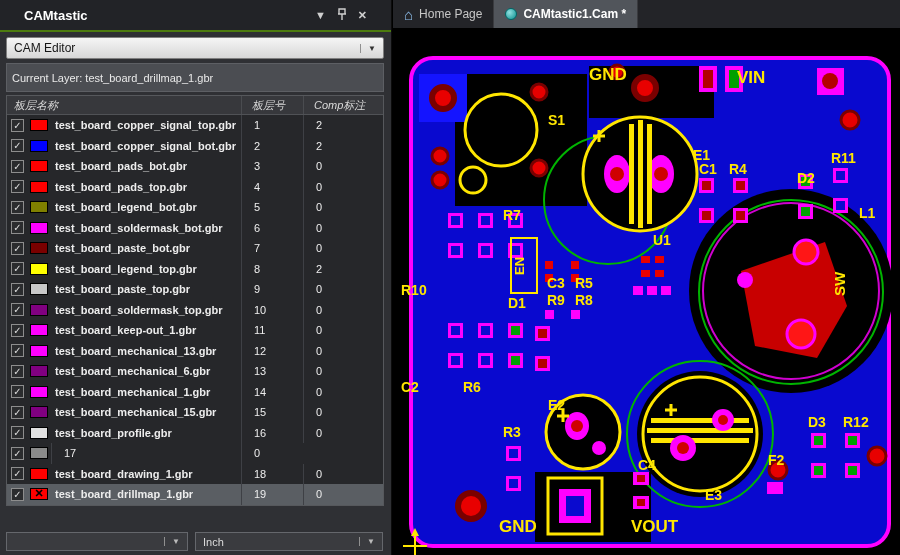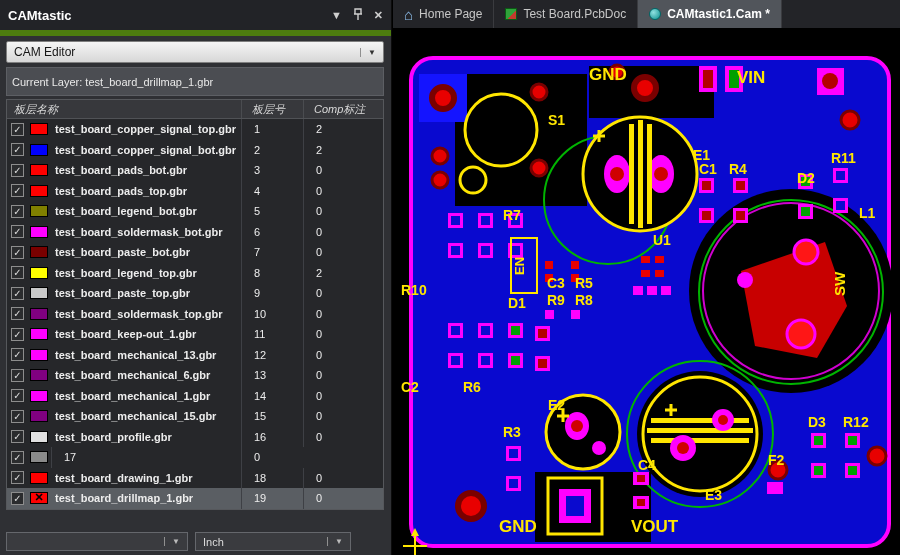--- a/index.html
+++ b/index.html
@@ -1,21 +1,21 @@
 <!DOCTYPE html>
 <html><head>
 <meta charset="utf-8">
 <style>
   html,body{margin:0;padding:0;background:#000;}
   body{width:900px;height:555px;overflow:hidden;font-family:"Liberation Sans",sans-serif;}
   .app{position:relative;width:900px;height:555px;background:#000;}
 
   
   .left-panel{position:absolute;left:0;top:0;width:392px;height:555px;background:#2f3034;border-right:1px solid #0c0c0c;box-sizing:border-box;}
-  .titlebar{height:30px;background:#222327;display:flex;align-items:center;padding:0 8px;color:#fff;font-weight:bold;font-size:13px;border-bottom:6px solid #4d7c0f;}
+  .titlebar{height:30px;background:#222327;display:flex;align-items:center;padding:0 24px;color:#fff;font-weight:bold;font-size:13px;border-bottom:2px solid #4d7c0f;}
   .tb-icons{margin-left:auto;display:flex;gap:11px;color:#cfcfcf;font-size:11px;align-items:center;}
   .tb-icons span{cursor:default;}
   .combo{display:flex;align-items:center;box-sizing:border-box;}
   .combo .arrow{margin-left:auto;font-size:8px;padding-left:7px;border-left:1px solid #909090;}
   .combo.light{margin:5px 7px 0 6px;height:22px;background:linear-gradient(#f5f5f5,#d7d7d7);border:1px solid #7f7f7f;border-radius:2px;padding:0 7px;color:#151515;font-size:12px;gap:20px;}
   .combo.light .arrow{color:#333;}
   .current-layer{margin:4px 7px 0 6px;height:19px;background:#4b4d52;border:1px solid #5d5f64;color:#e9e9e9;font-size:11px;display:flex;align-items:center;padding:4px 5px;}
   .layer-table{margin:3px 7px 0 6px;border:1px solid #56585c;background:#26272a;font-size:11px;}
   .thead{display:grid;grid-template-columns:1fr 62px 80px;height:18px;background:#37383c;color:#d9d9d9;align-items:center;border-bottom:1px solid #505256;}
   .thead span{padding-left:7px;height:100%;display:flex;align-items:center;box-sizing:border-box;font-style:italic;}
@@ -24,21 +24,21 @@
   .row.selected{background:#5a5e63;}
   .chk{width:13px;height:13px;background:#2b2c2e;border:1px solid #8d8d8d;color:#dcdcdc;font-size:10px;line-height:12px;text-align:center;margin-left:4px;box-sizing:border-box;}
   .swatch{width:18px;height:12px;border:1px solid #000;margin-left:3px;position:relative;display:block;box-sizing:border-box;}
   .swatch .cross{position:absolute;left:0;top:-2px;width:100%;text-align:center;color:#000;font-size:11px;line-height:13px;font-weight:bold;}
   .lname{padding-left:4px;white-space:nowrap;overflow:hidden;font-weight:bold;}
   .lnum,.lcomp{height:100%;display:flex;align-items:center;border-left:1px solid #3e4045;padding-left:12px;box-sizing:border-box;}
   .bottom-bar{position:absolute;bottom:3px;left:0;width:392px;height:20px;display:flex;padding:0 6px;box-sizing:border-box;gap:7px;}
   .combo.dark{height:19px;background:#3a3b3f;border:1px solid #65676c;color:#ddd;font-size:11px;padding:0 7px;}
   .combo.dark .arrow{color:#bbb;}
   .combo.dark.left{width:182px;}
-  .combo.dark.right{width:156px;}
+  .combo.dark.right{width:188px;}
 
   
   .right-area{position:absolute;left:393px;top:0;width:507px;height:555px;}
   .tabbar{height:28px;background:#232428;display:flex;align-items:stretch;border-bottom:1px solid #101010;}
   .tab{display:flex;align-items:center;gap:6px;padding:0 11px;color:#c7c7c7;font-size:12px;border-right:1px solid #3a3b3f;cursor:default;white-space:nowrap;}
   .tab.active{background:#51555b;color:#fff;font-weight:bold;}
   .home-icon{color:#8fc1ef;font-size:15px;line-height:15px;}
   .pcb-icon{width:12px;height:12px;display:inline-block;background:linear-gradient(135deg,#2fa33a 60%,#c23b2e 60%);border:1px solid #0b5a14;box-sizing:border-box;}
   .cam-icon{width:12px;height:12px;border-radius:50%;display:inline-block;background:radial-gradient(circle at 35% 35%,#8fe0e0,#0b8f8f);border:1px solid #066;box-sizing:border-box;}
   .canvas{position:absolute;top:28px;left:0;width:507px;height:527px;background:#000;}
@@ -231,24 +231,20 @@
         <span class="arrow">▼</span>
       </div>
     </div>
   </div>
 
   <div class="right-area">
     <div class="tabbar">
       <div class="tab">
         <span class="home-icon">⌂</span>
         <span>Home Page</span>
-      </div>
-      <div class="tab">
-        <span class="pcb-icon"></span>
-        <span>Test Board.PcbDoc</span>
       </div>
       <div class="tab active">
         <span class="cam-icon"></span>
         <span>CAMtastic1.Cam *</span>
       </div>
     </div>
 
     <div class="canvas">
       <svg id="pcb-svg" width="507" height="527" viewBox="0 0 507 527">
         <defs>

